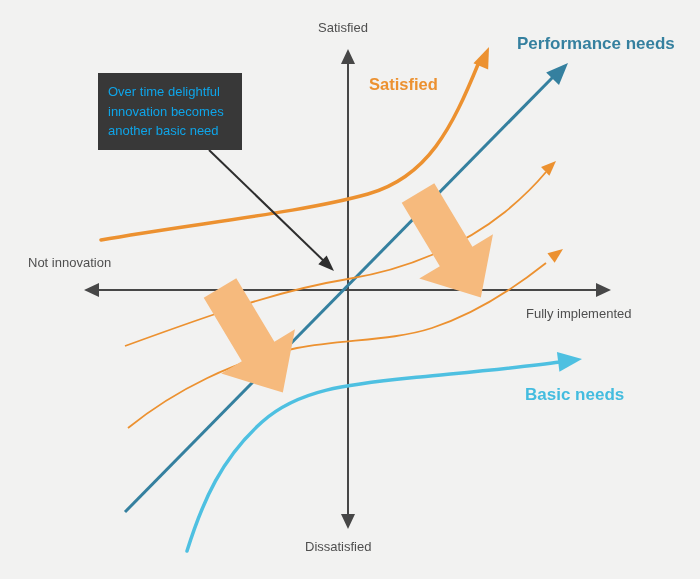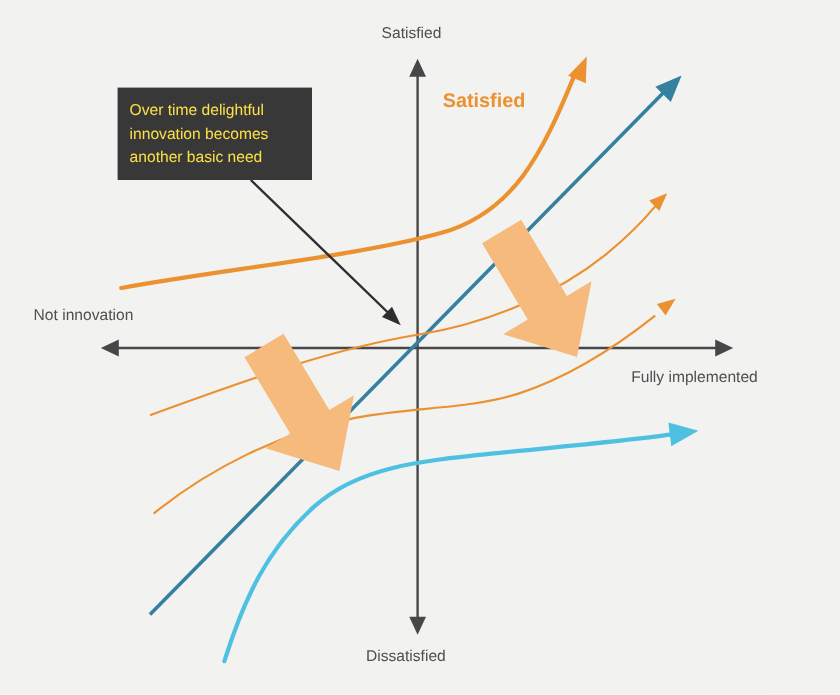--- a/index.html
+++ b/index.html
@@ -9,22 +9,22 @@
     font-family:"Liberation Sans",sans-serif;
   }
   #diagram-svg{position:absolute;left:0;top:0;}
   .lbl{position:absolute;white-space:nowrap;}
   .axis-lbl{font-size:13px;color:#4F4F4F;font-weight:400;}
   .curve-lbl{font-size:17px;font-weight:700;}
   .lbl-delighters{color:#EC9130;font-size:16.5px;}
   .lbl-performance{color:#35809F;}
   .lbl-basic{color:#44BCDF;}
   #annotation-box{
-    position:absolute;left:98px;top:73px;width:162px;height:77px;
-    background:#383838;color:#fde047;box-sizing:border-box;
+    position:absolute;left:98px;top:73px;width:144px;height:77px;
+    background:#383838;color:#0ea5e9;box-sizing:border-box;
     padding:9px 10px;font-size:13px;line-height:1.5;
   }
 </style>
 </head>
 <body>
 
 <div id="stage">
 
   <svg id="diagram-svg" width="700" height="579" viewBox="0 0 700 579">
 
@@ -76,19 +76,21 @@
   <div class="lbl axis-lbl" style="left:318px;top:20px">Satisfied</div>
 
   <div class="lbl axis-lbl" style="left:305px;top:539px">Dissatisfied</div>
 
   <div class="lbl axis-lbl" style="left:28px;top:255px">Not innovation</div>
 
   <div class="lbl axis-lbl" style="left:526px;top:306px">Fully implemented</div>
 
   <div class="lbl curve-lbl lbl-delighters" style="left:369px;top:75px">Satisfied</div>
 
+  <div class="lbl curve-lbl lbl-performance" style="left:517px;top:34px">Performance needs</div>
 
+  <div class="lbl curve-lbl lbl-basic" style="left:525px;top:385px">Basic needs</div>
 
   <div id="annotation-box">
     <span style="white-space:normal">Over time delightful innovation becomes another basic need</span>
   </div>
 
 </div>
 
 </body></html>

